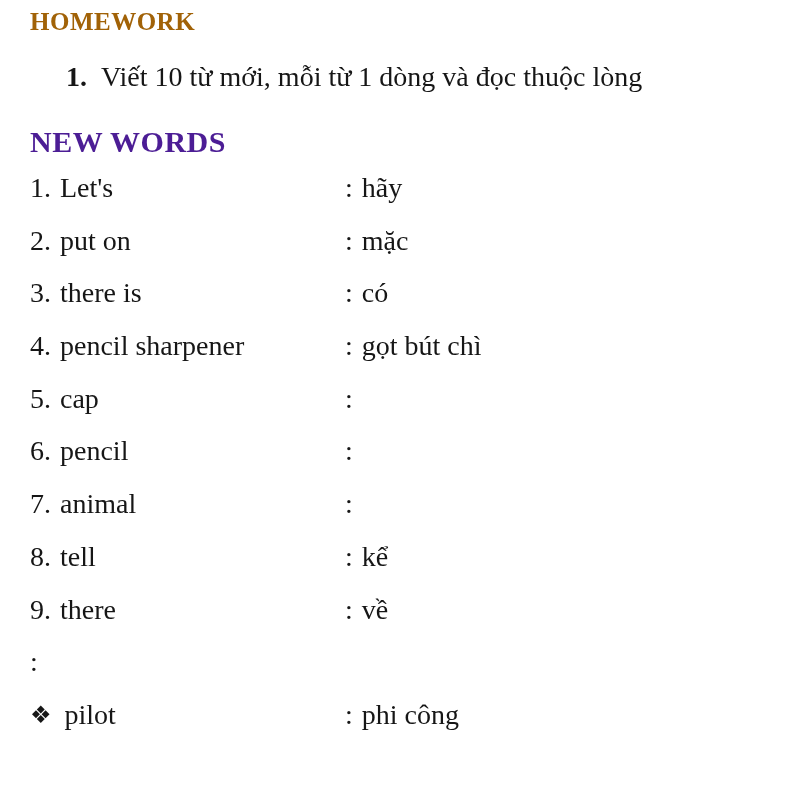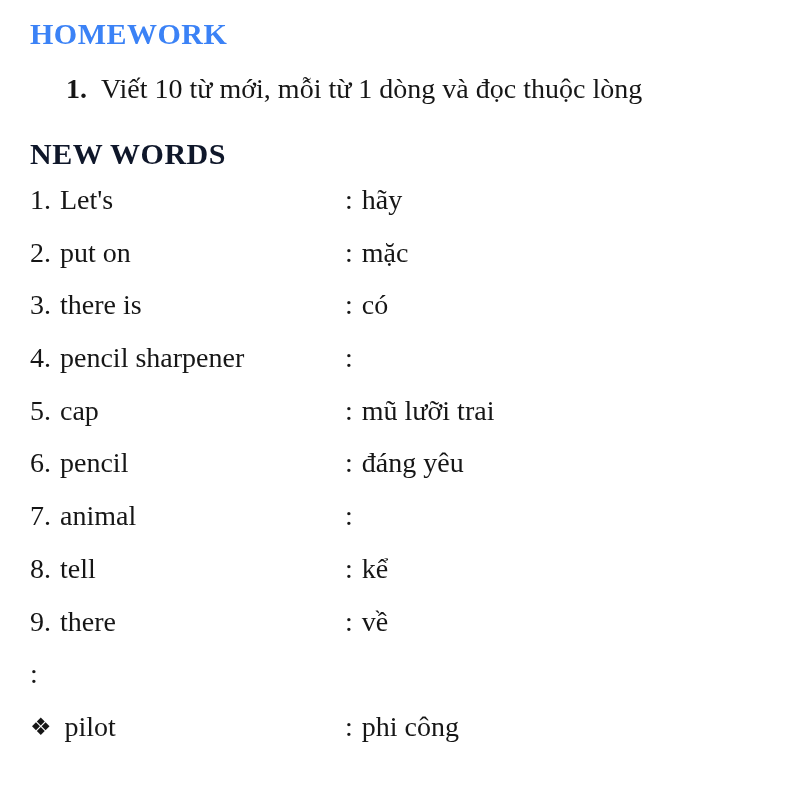--- a/index.html
+++ b/index.html
@@ -11,42 +11,42 @@
     width: 809px;
     height: 789px;
     font-family: "Liberation Serif", "DejaVu Serif", serif;
     color: #161616;
     overflow: hidden;
   }
   .page {
     padding-top: 6px;
   }
   .heading {
-    margin: 12px 0 0 30px;
-    font-size: 30px;
+    margin: 0 0 0 30px;
+    font-size: 25px;
     line-height: 32px;
     font-weight: bold;
-    color: #3b82f6;
+    color: #a16207;
     letter-spacing: 0.5px;
   }
   .instruction {
     margin: 22px 8px 0 66px;
     font-size: 28px;
     line-height: 33px;
   }
   .instruction .num {
     font-weight: bold;
     margin-right: 14px;
   }
   .subheading {
     margin: 33px 0 0 30px;
     font-size: 30px;
     line-height: 32px;
     font-weight: bold;
-    color: #0f172a;
+    color: #4c1d95;
     letter-spacing: 0.5px;
   }
   .vocab-list {
     margin: 14px 0 0 30px;
     font-size: 28px;
   }
   .vocab-row {
     display: flex;
     align-items: baseline;
     height: 52.7px;
@@ -117,42 +117,41 @@
       </div>
     </div>
 
     <div class="vocab-row">
       <div class="cell-term">
         <span>4.</span>
         <span>pencil sharpener</span>
       </div>
       <div class="cell-translation">
         <span>:</span>
+        <span>gọt bút chì</span>
       </div>
     </div>
 
     <div class="vocab-row">
       <div class="cell-term">
         <span>5.</span>
         <span>cap</span>
       </div>
       <div class="cell-translation">
         <span>:</span>
-        <span>mũ lưỡi trai</span>
       </div>
     </div>
 
     <div class="vocab-row">
       <div class="cell-term">
         <span>6.</span>
         <span>pencil</span>
       </div>
       <div class="cell-translation">
         <span>:</span>
-        <span>đáng yêu</span>
       </div>
     </div>
 
     <div class="vocab-row">
       <div class="cell-term">
         <span>7.</span>
         <span>animal</span>
       </div>
       <div class="cell-translation">
         <span>:</span>

